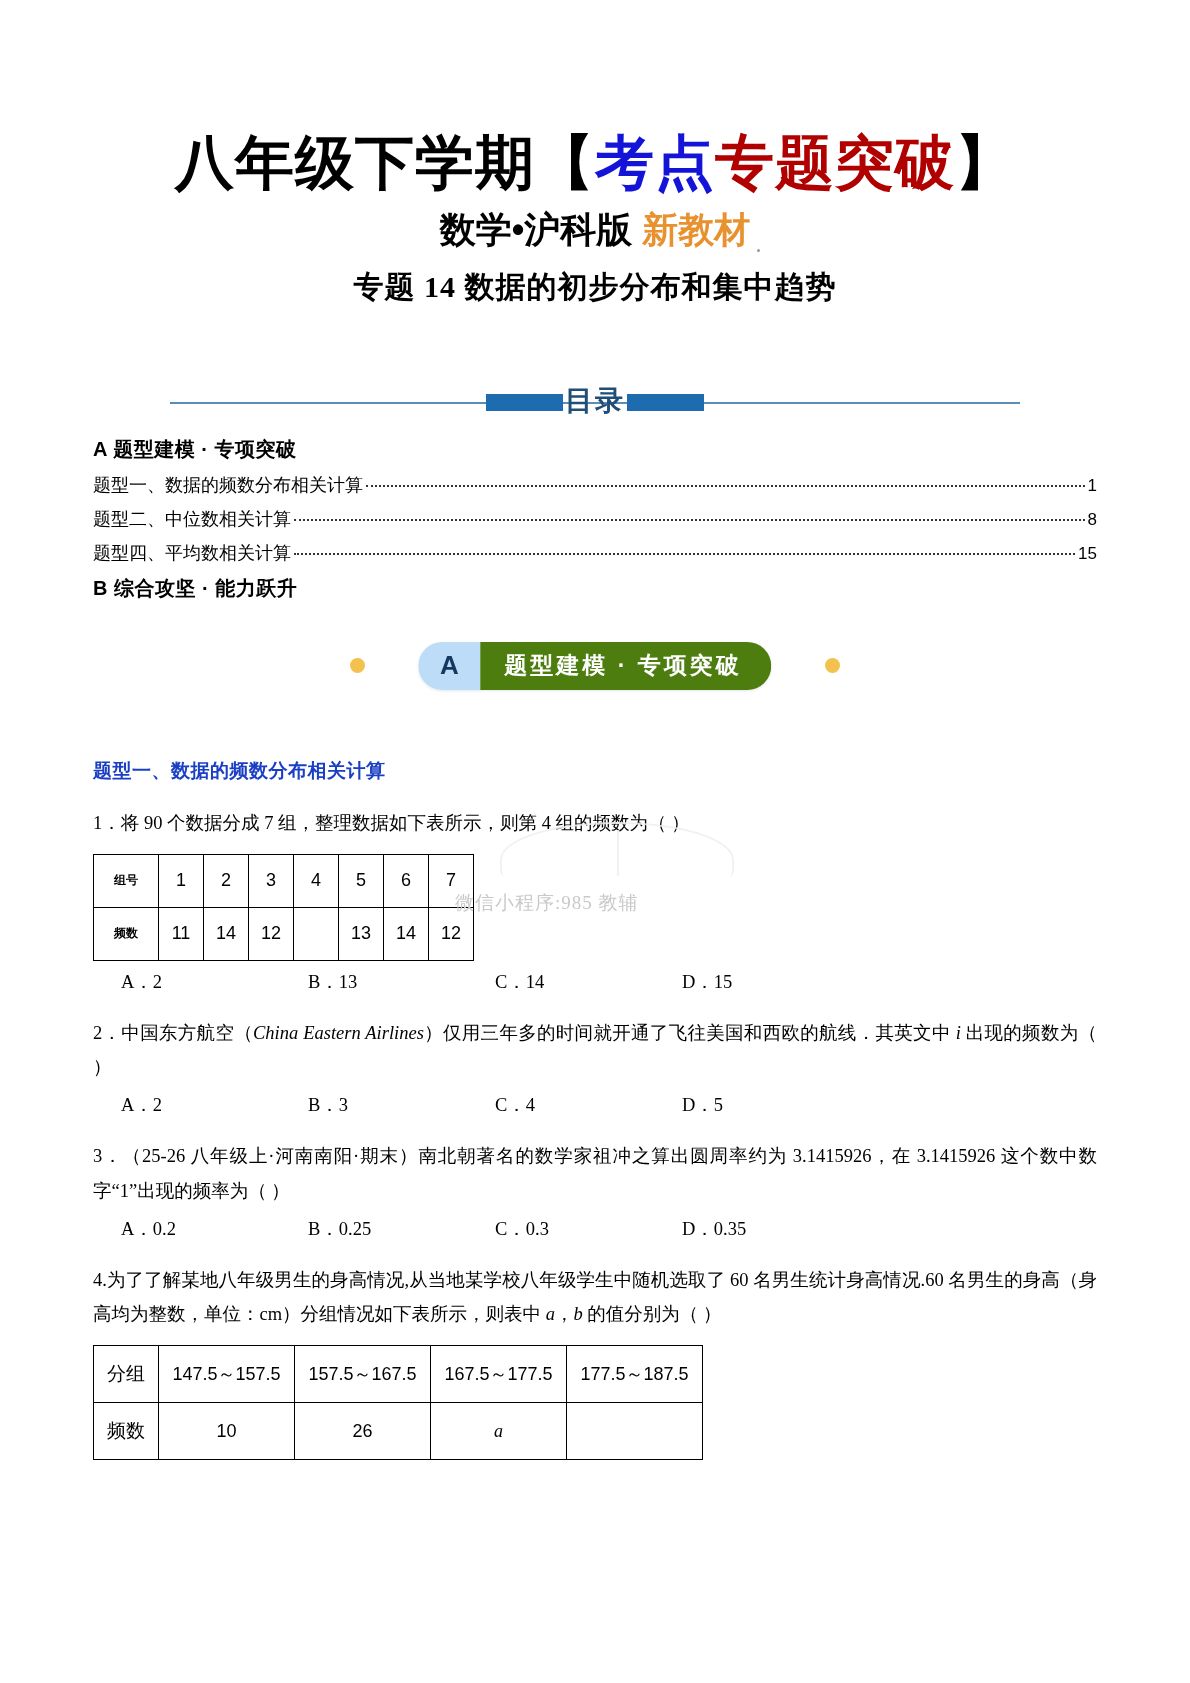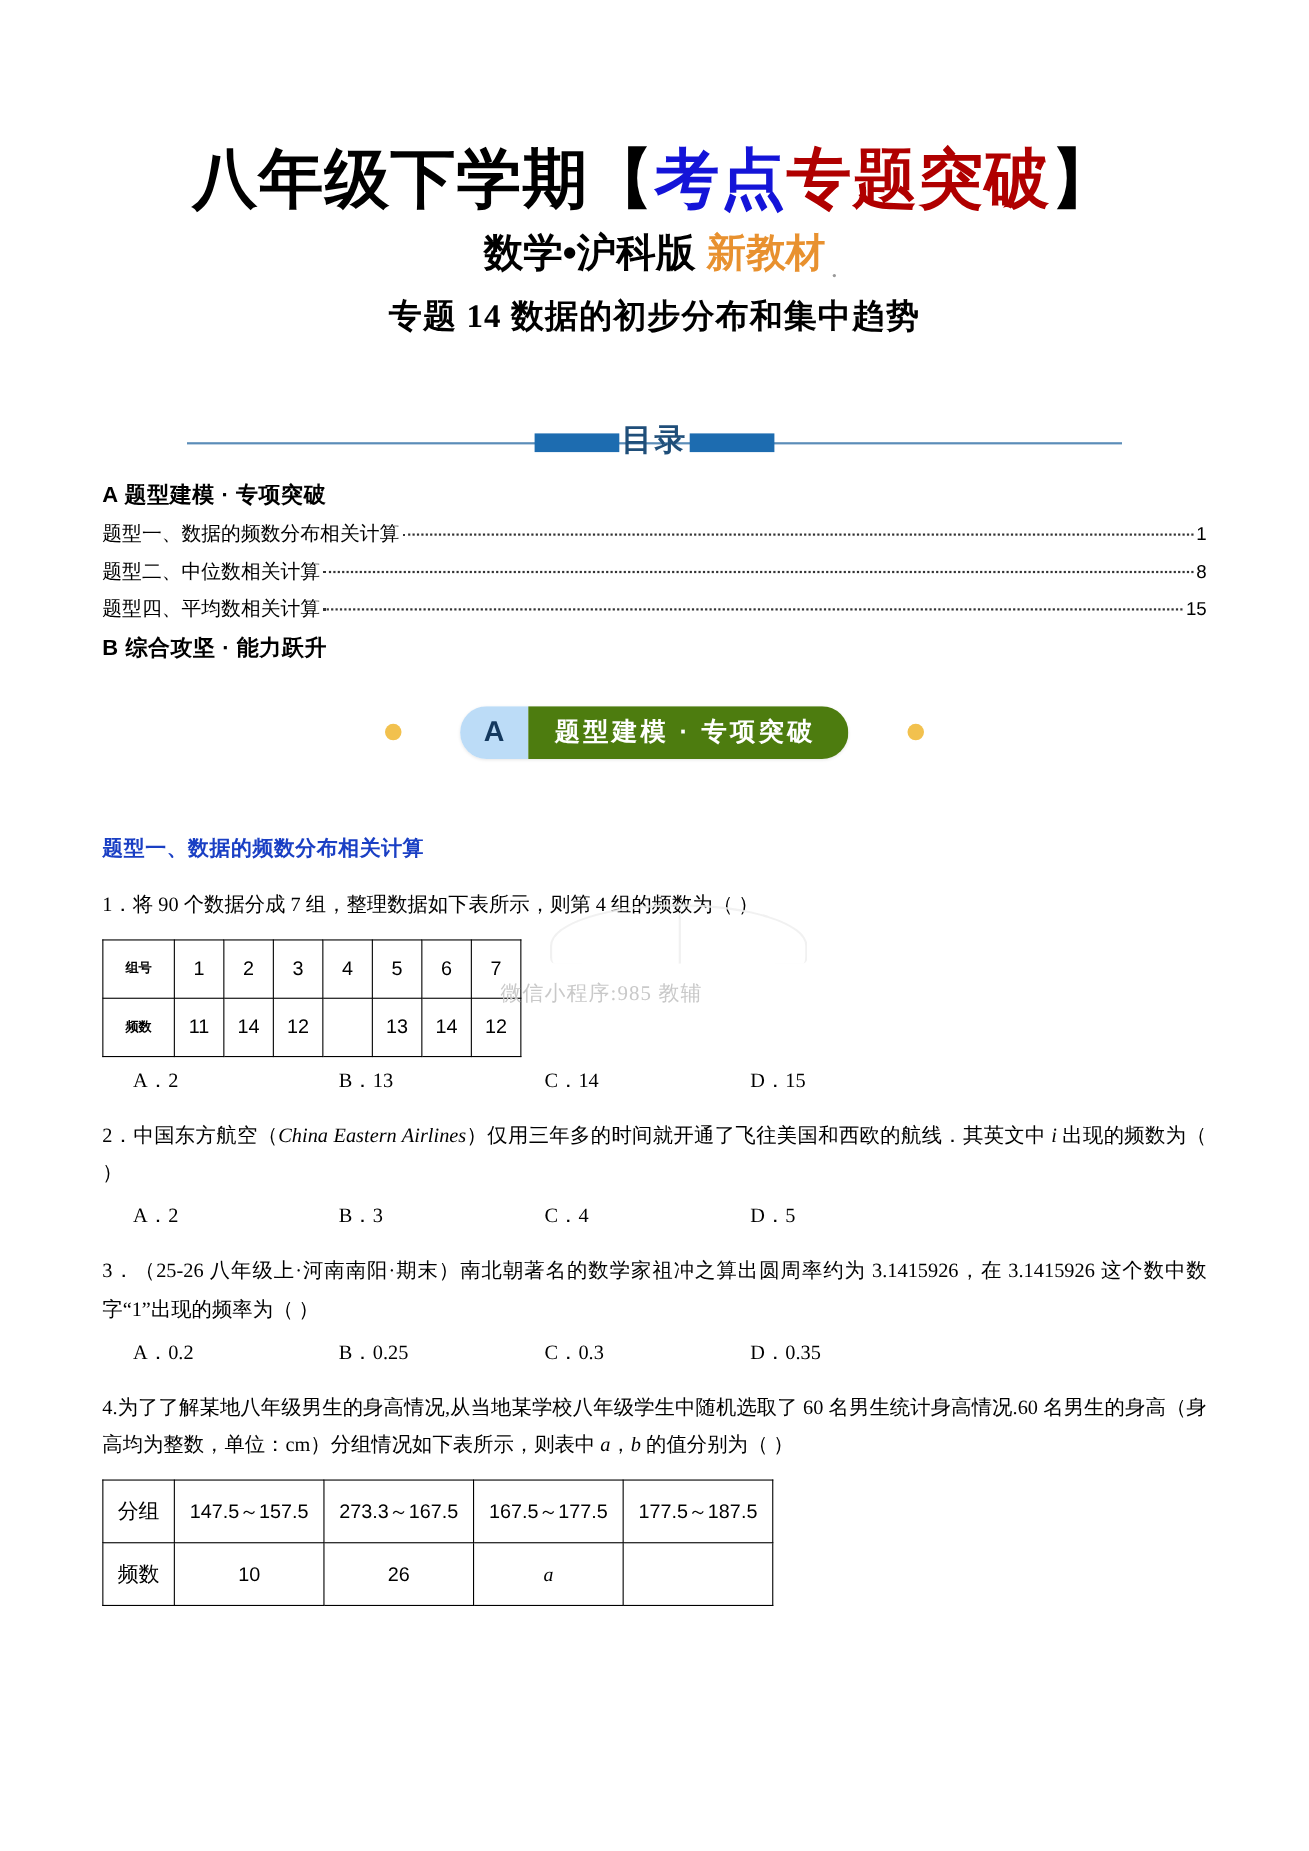--- a/index.html
+++ b/index.html
@@ -297,21 +297,21 @@
       <span>D．0.35</span>
     </div>
 
     <div class="q"><span>4.为了了解某地八年级男生的身高情况,从当地某学校八年级学生中随机选取了 60 名男生统计身高情况.60 名男生的身高（身高均为整数，单位：cm）分组情况如下表所示，则表中 </span><span class="it">a</span><span>，</span><span class="it">b</span><span> 的值分别为（    ）</span></div>
 
     <table class="grid t2">
       <tbody>
           <tr>
         <td class="lbl">分组</td>
         <td class="cel">147.5～157.5</td>
-        <td class="cel">273.3～167.5</td>
+        <td class="cel">157.5～167.5</td>
         <td class="cel">167.5～177.5</td>
         <td class="cel">177.5～187.5</td>
       </tr>
       <tr>
         <td class="lbl">频数</td>
         <td class="cel">10</td>
         <td class="cel">26</td>
         <td class="cel ital">a</td>
         <td class="cel"></td>
       </tr>

